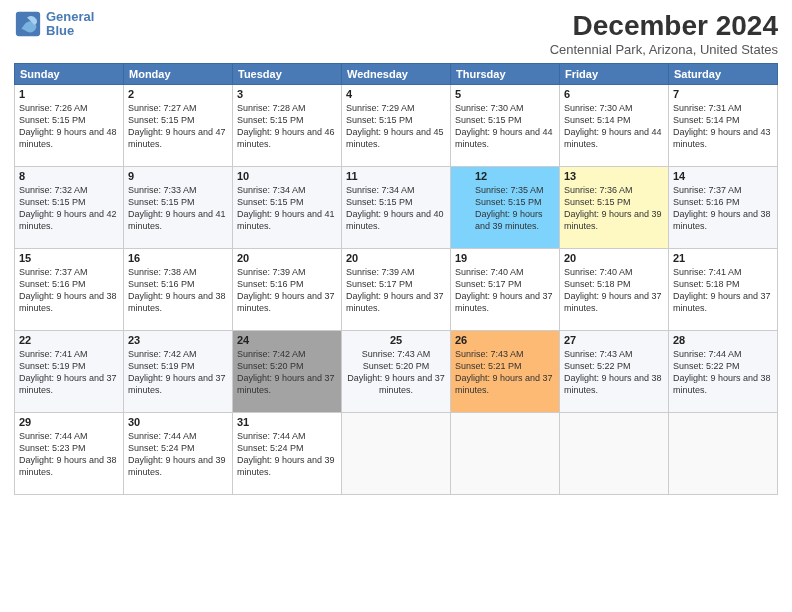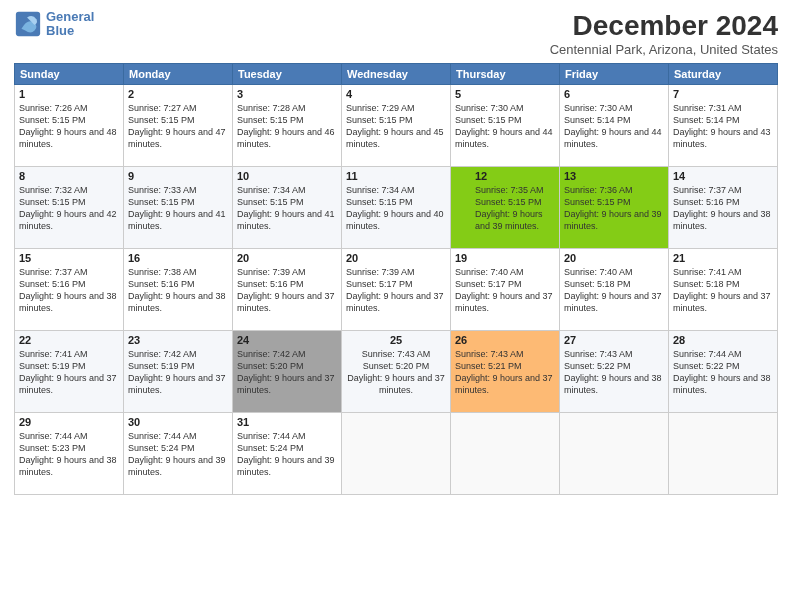--- a/index.html
+++ b/index.html
@@ -169,25 +169,25 @@
             <div class="day-content">Sunrise: 7:33 AM<br>Sunset: 5:15 PM<br>Daylight: 9 hours and 41 minutes.</div>
           </td>
           <td style="background: rgb(245, 247, 250);">
             <span class="day-number">10</span>
             <div class="day-content">Sunrise: 7:34 AM<br>Sunset: 5:15 PM<br>Daylight: 9 hours and 41 minutes.</div>
           </td>
           <td style="background: rgb(245, 247, 250);">
             <span class="day-number">11</span>
             <div class="day-content">Sunrise: 7:34 AM<br>Sunset: 5:15 PM<br>Daylight: 9 hours and 40 minutes.</div>
           </td>
-          <td style="background: #84cc16; padding-left: 24px;">
+          <td style="background: #7dd3fc; padding-left: 24px;">
             <span class="day-number">12</span>
             <div class="day-content">Sunrise: 7:35 AM<br>Sunset: 5:15 PM<br>Daylight: 9 hours and 39 minutes.</div>
           </td>
-          <td style="background: #84cc16;">
+          <td style="background: #fef9c3;">
             <span class="day-number">13</span>
             <div class="day-content">Sunrise: 7:36 AM<br>Sunset: 5:15 PM<br>Daylight: 9 hours and 39 minutes.</div>
           </td>
           <td style="background: rgb(245, 247, 250);">
             <span class="day-number">14</span>
             <div class="day-content">Sunrise: 7:37 AM<br>Sunset: 5:16 PM<br>Daylight: 9 hours and 38 minutes.</div>
           </td>
         </tr>
         <tr>
           <td>

